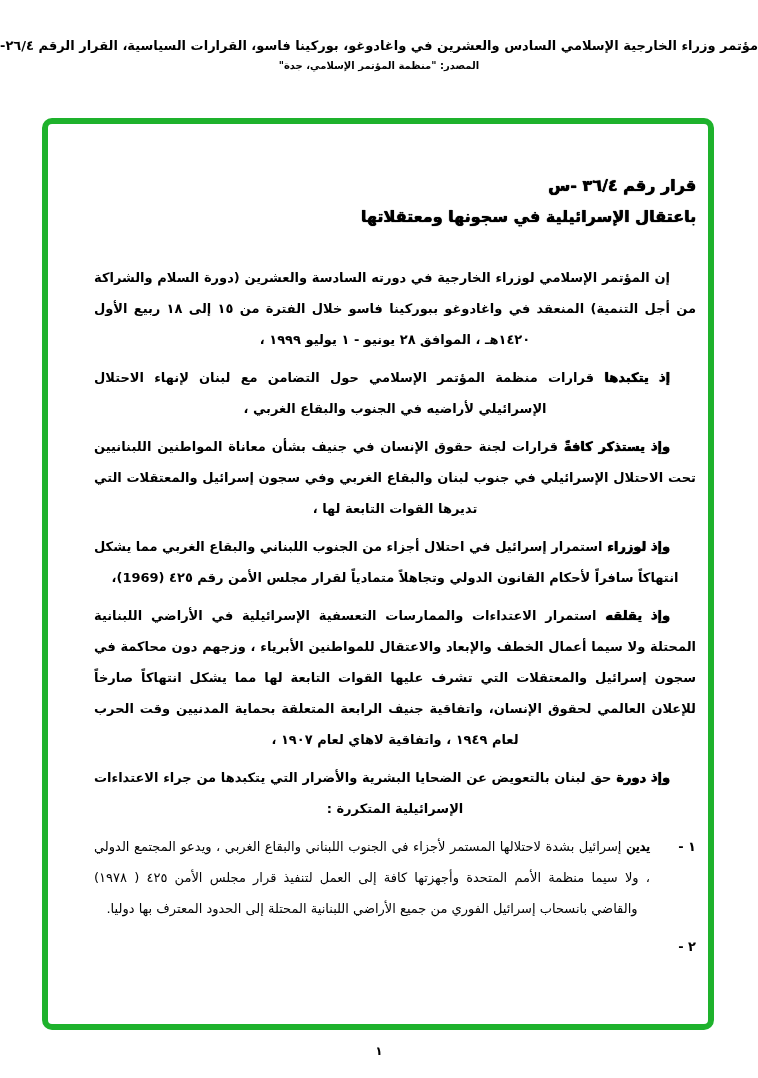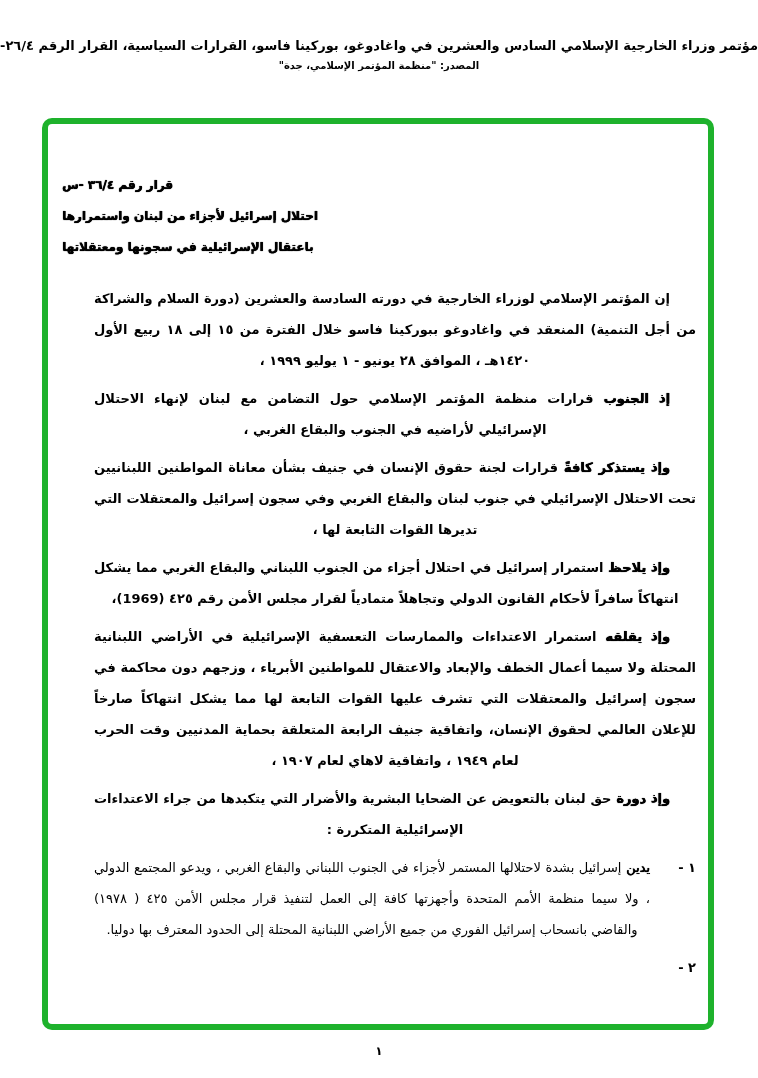--- a/index.html
+++ b/index.html
@@ -23,24 +23,24 @@
   
   .doc-frame{
     position:absolute;left:42px;top:118px;
     width:672px;height:912px;box-sizing:border-box;
     border:6px solid #1eb22c;border-radius:10px;
     padding:46px 12px 0 14px;
     overflow:hidden;
   }
   
   .title-block{
-    text-align:left;direction:rtl;
-    font-size:12px;font-weight:bold;line-height:31px;
+    text-align:right;direction:rtl;
+    font-size:16px;font-weight:bold;line-height:31px;
     text-shadow:0 0 1px #000, 0.4px 0 0 #000;
-    margin-bottom:20px;
+    margin-bottom:30px;
   }
   
   .body-text{direction:rtl;margin-left:32px;}
   .para{
     margin:0 0 7px 0;
     font-size:13px;font-weight:bold;line-height:31px;
     text-align:justify;text-align-last:center;
     text-indent:26px;
   }
   .lead{
@@ -71,33 +71,32 @@
 
 <header class="page-header">
   <div class="h-line1">مؤتمر وزراء الخارجية الإسلامي السادس والعشرين في واغادوغو، بوركينا فاسو، القرارات السياسية، القرار الرقم ٢٦/٤-س</div>
   <div class="h-line2">المصدر:  "منظمة المؤتمر الإسلامي، جدة"</div>
 </header>
 
 <section class="doc-frame" style="border-color: rgb(30, 178, 44);">
 
   <div class="title-block">
     <div>قرار رقم ٣٦/٤ -س</div>
-    <div>احتلال إسرائيل لأجزاء من لبنان واستمرارها</div>
     <div>باعتقال الإسرائيلية في سجونها ومعتقلاتها</div>
   </div>
 
   <div class="body-text">
 
     <p class="para"><span class="lead"></span><span>إن المؤتمر الإسلامي لوزراء الخارجية في دورته السادسة والعشرين (دورة السلام والشراكة من أجل التنمية) المنعقد في واغادوغو ببوركينا فاسو خلال الفترة من ١٥ إلى ١٨ ربيع الأول ١٤٢٠هـ ، الموافق ٢٨ يونيو - ١ يوليو ١٩٩٩ ،</span></p>
 
-    <p class="para"><span class="lead">إذ الجنوب</span><span> قرارات منظمة المؤتمر الإسلامي حول التضامن مع لبنان لإنهاء الاحتلال الإسرائيلي لأراضيه في الجنوب والبقاع الغربي ،</span></p>
+    <p class="para"><span class="lead">إذ يتكبدها</span><span> قرارات منظمة المؤتمر الإسلامي حول التضامن مع لبنان لإنهاء الاحتلال الإسرائيلي لأراضيه في الجنوب والبقاع الغربي ،</span></p>
 
     <p class="para"><span class="lead">وإذ يستذكر كافةً</span><span> قرارات لجنة حقوق الإنسان في جنيف بشأن معاناة المواطنين اللبنانيين تحت الاحتلال الإسرائيلي في جنوب لبنان والبقاع الغربي وفي سجون إسرائيل والمعتقلات التي تديرها القوات التابعة لها ،</span></p>
 
-    <p class="para"><span class="lead">وإذ يلاحظ</span><span> استمرار إسرائيل في احتلال أجزاء من الجنوب اللبناني والبقاع الغربي مما يشكل انتهاكاً سافراً لأحكام القانون الدولي وتجاهلاً متمادياً لقرار مجلس الأمن رقم ٤٢٥ (1969)،</span></p>
+    <p class="para"><span class="lead">وإذ لوزراء</span><span> استمرار إسرائيل في احتلال أجزاء من الجنوب اللبناني والبقاع الغربي مما يشكل انتهاكاً سافراً لأحكام القانون الدولي وتجاهلاً متمادياً لقرار مجلس الأمن رقم ٤٢٥ (1969)،</span></p>
 
     <p class="para"><span class="lead">وإذ يقلقه</span><span> استمرار الاعتداءات والممارسات التعسفية الإسرائيلية في الأراضي اللبنانية المحتلة ولا سيما أعمال الخطف والإبعاد والاعتقال للمواطنين الأبرياء ، وزجهم دون محاكمة في سجون إسرائيل والمعتقلات التي تشرف عليها القوات التابعة لها مما يشكل انتهاكاً صارخاً للإعلان العالمي لحقوق الإنسان، واتفاقية جنيف الرابعة المتعلقة بحماية المدنيين وقت الحرب لعام ١٩٤٩ ، واتفاقية لاهاي لعام ١٩٠٧ ،</span></p>
 
     <p class="para"><span class="lead">وإذ دورة</span><span> حق لبنان بالتعويض عن الضحايا البشرية والأضرار التي يتكبدها من جراء الاعتداءات الإسرائيلية المتكررة :</span></p>
 
     <div class="item">
       <span class="num">١ -</span>
       <p class="itext"><span class="lead">يدين</span><span> إسرائيل بشدة لاحتلالها المستمر لأجزاء في الجنوب اللبناني والبقاع الغربي ، ويدعو المجتمع الدولي ، ولا سيما منظمة الأمم المتحدة وأجهزتها كافة إلى العمل لتنفيذ قرار مجلس الأمن ٤٢٥ ( ١٩٧٨) والقاضي بانسحاب إسرائيل الفوري من جميع الأراضي اللبنانية المحتلة إلى الحدود المعترف بها دوليا.</span></p>
     </div>
 

